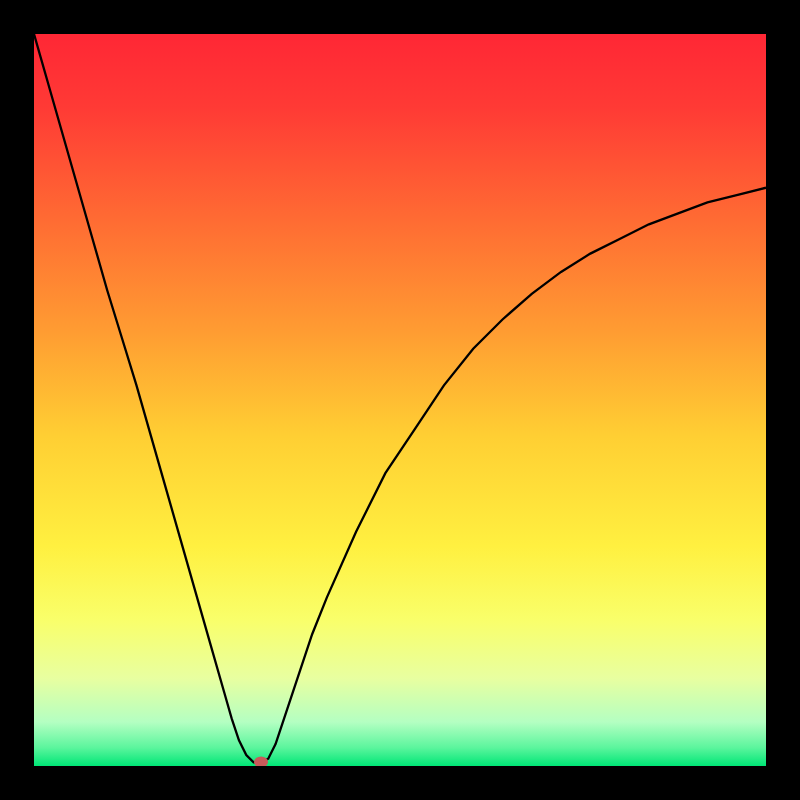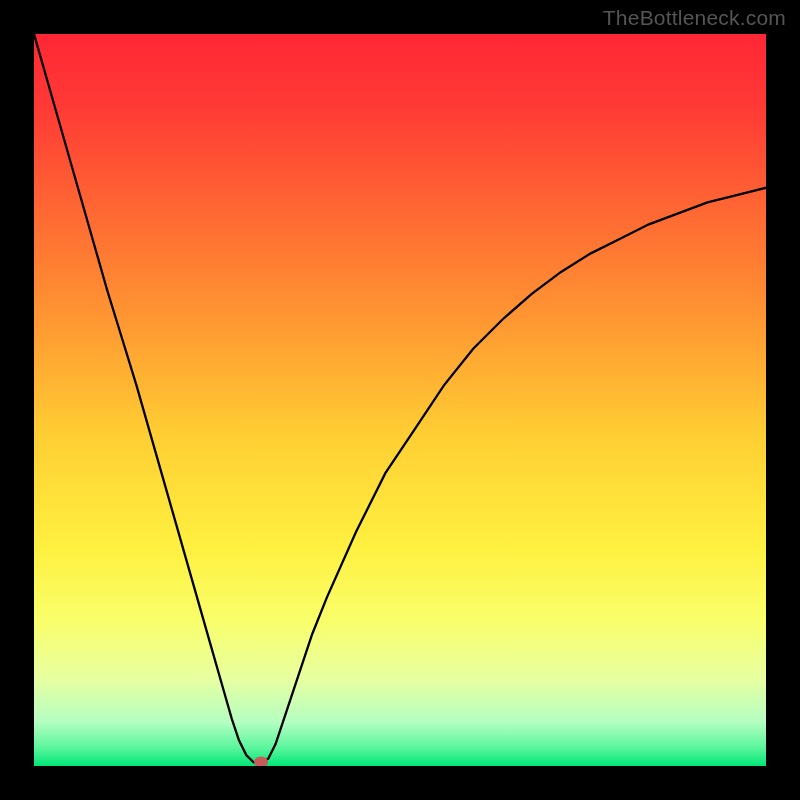--- a/index.html
+++ b/index.html
@@ -51,21 +51,20 @@
     font-size: 21px;
     font-weight: 500;
     letter-spacing: 0.2px;
     font-family: Arial, sans-serif;
   }
 </style>
 </head>
 <body>
 
 <div class="frame">
-  <div class="watermark">TheBottleneck.com</div>
   <div class="plot">
     <svg class="gradient" viewBox="0 0 100 100" preserveAspectRatio="none">
       <defs>
         <linearGradient id="bg-grad" x1="0" y1="0" x2="0" y2="1">
             <stop offset="0%" stop-color="#ff2735"></stop>
             <stop offset="10%" stop-color="#ff3a35"></stop>
             <stop offset="25%" stop-color="#ff6a33"></stop>
             <stop offset="40%" stop-color="#ff9a32"></stop>
             <stop offset="55.00000000000001%" stop-color="#ffcf33"></stop>
             <stop offset="70%" stop-color="#fff040"></stop>

